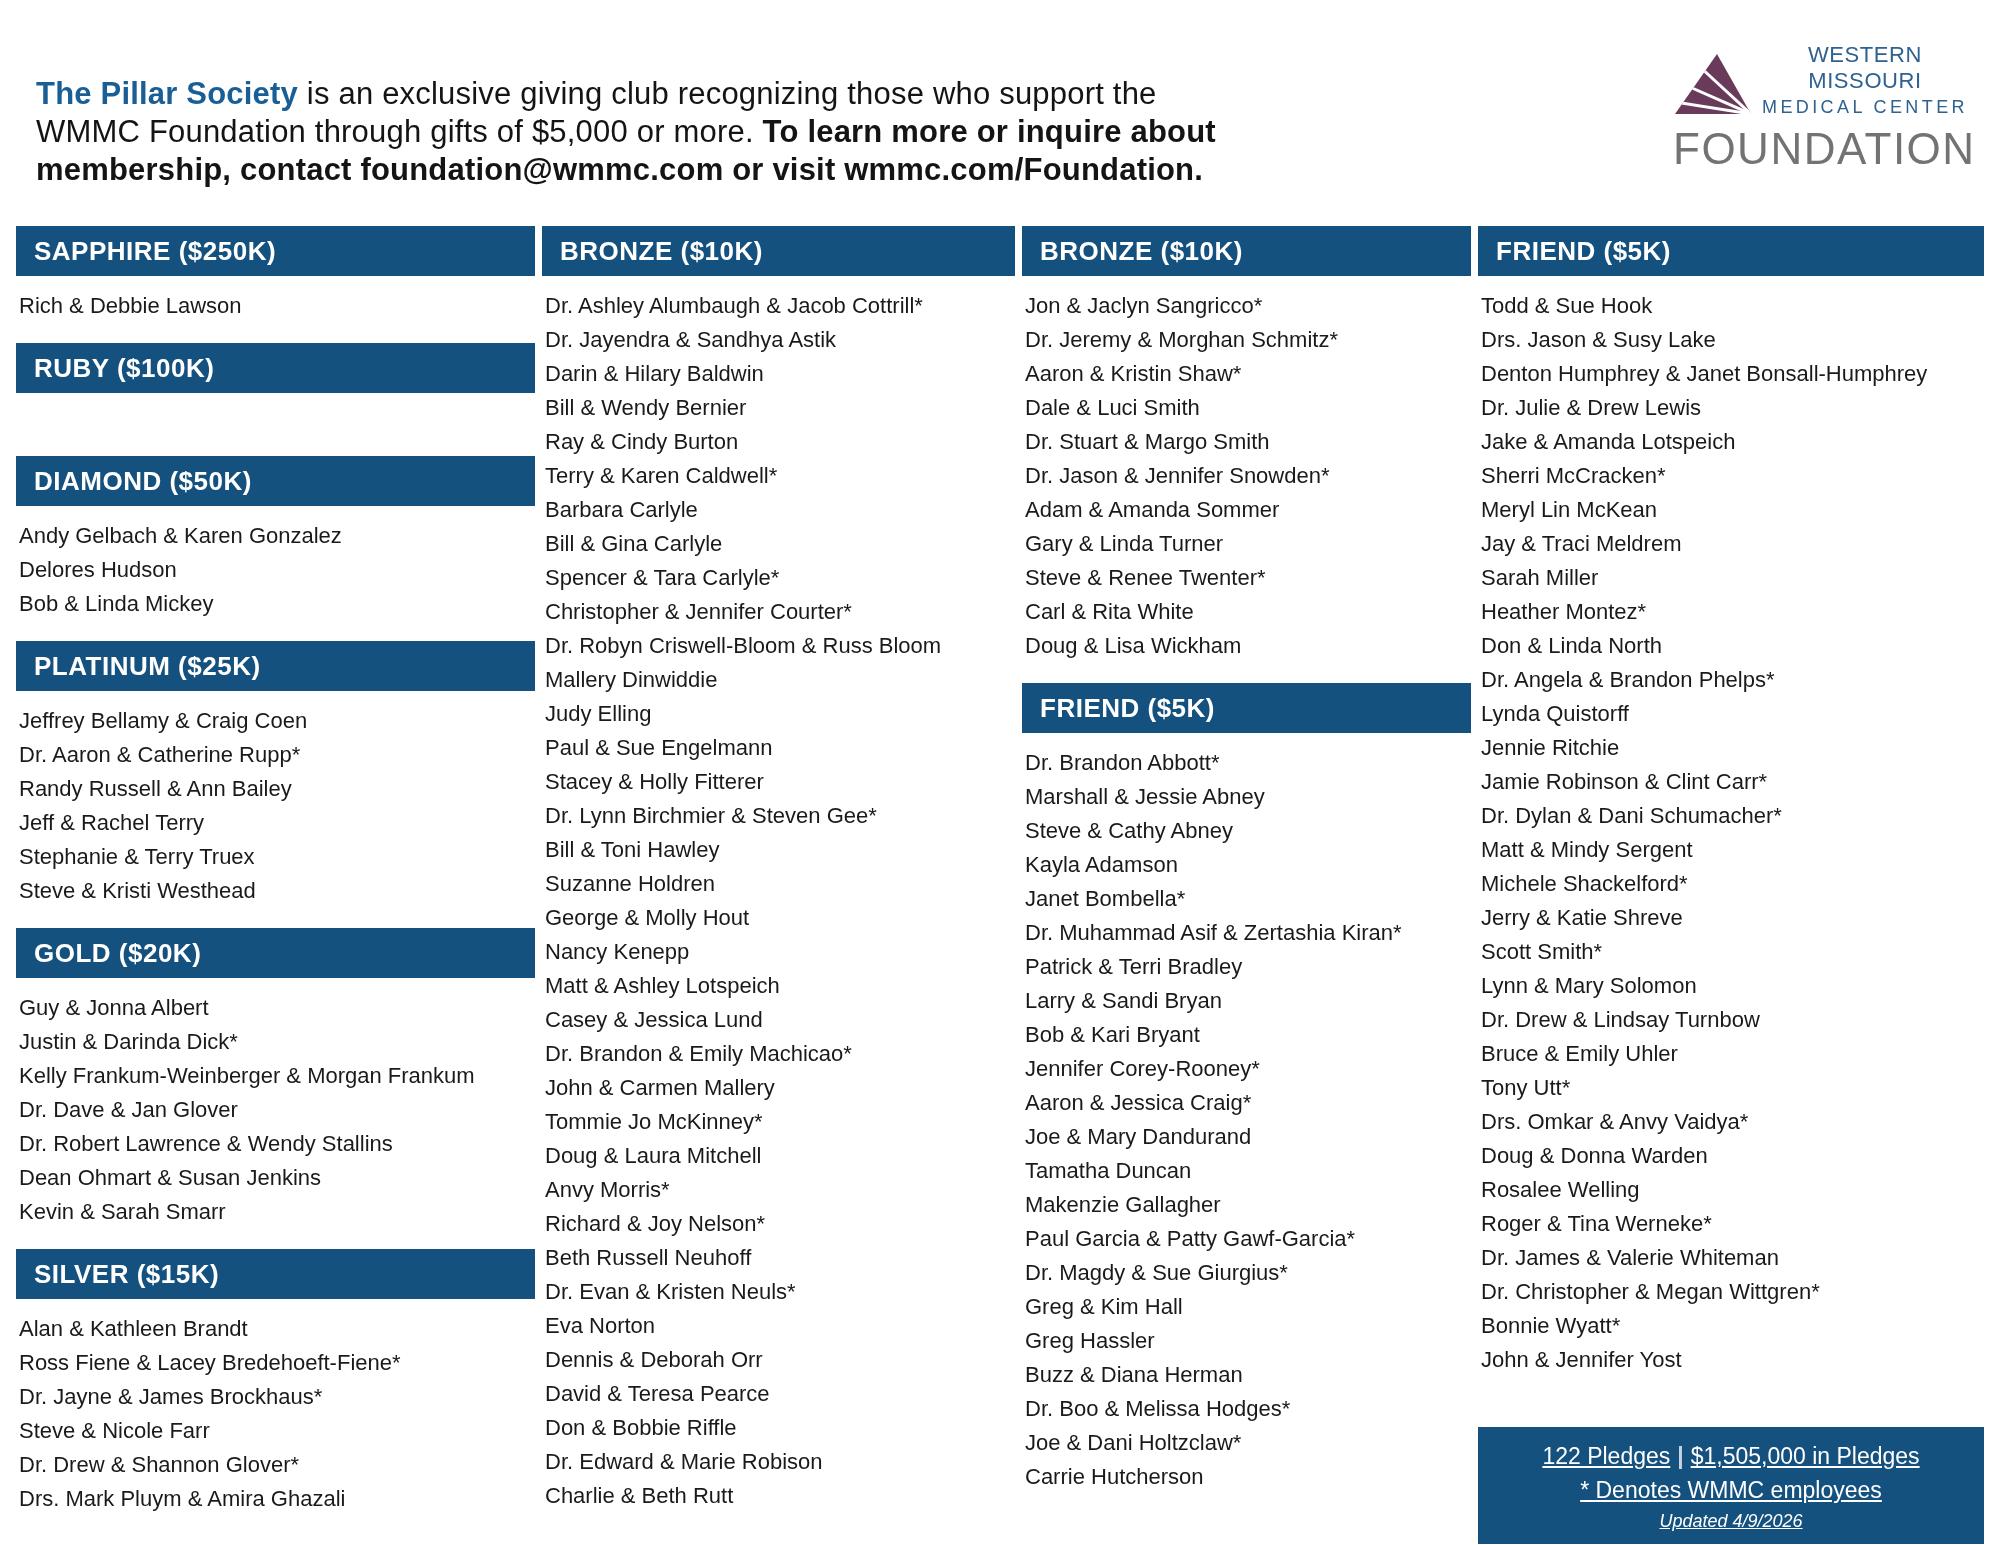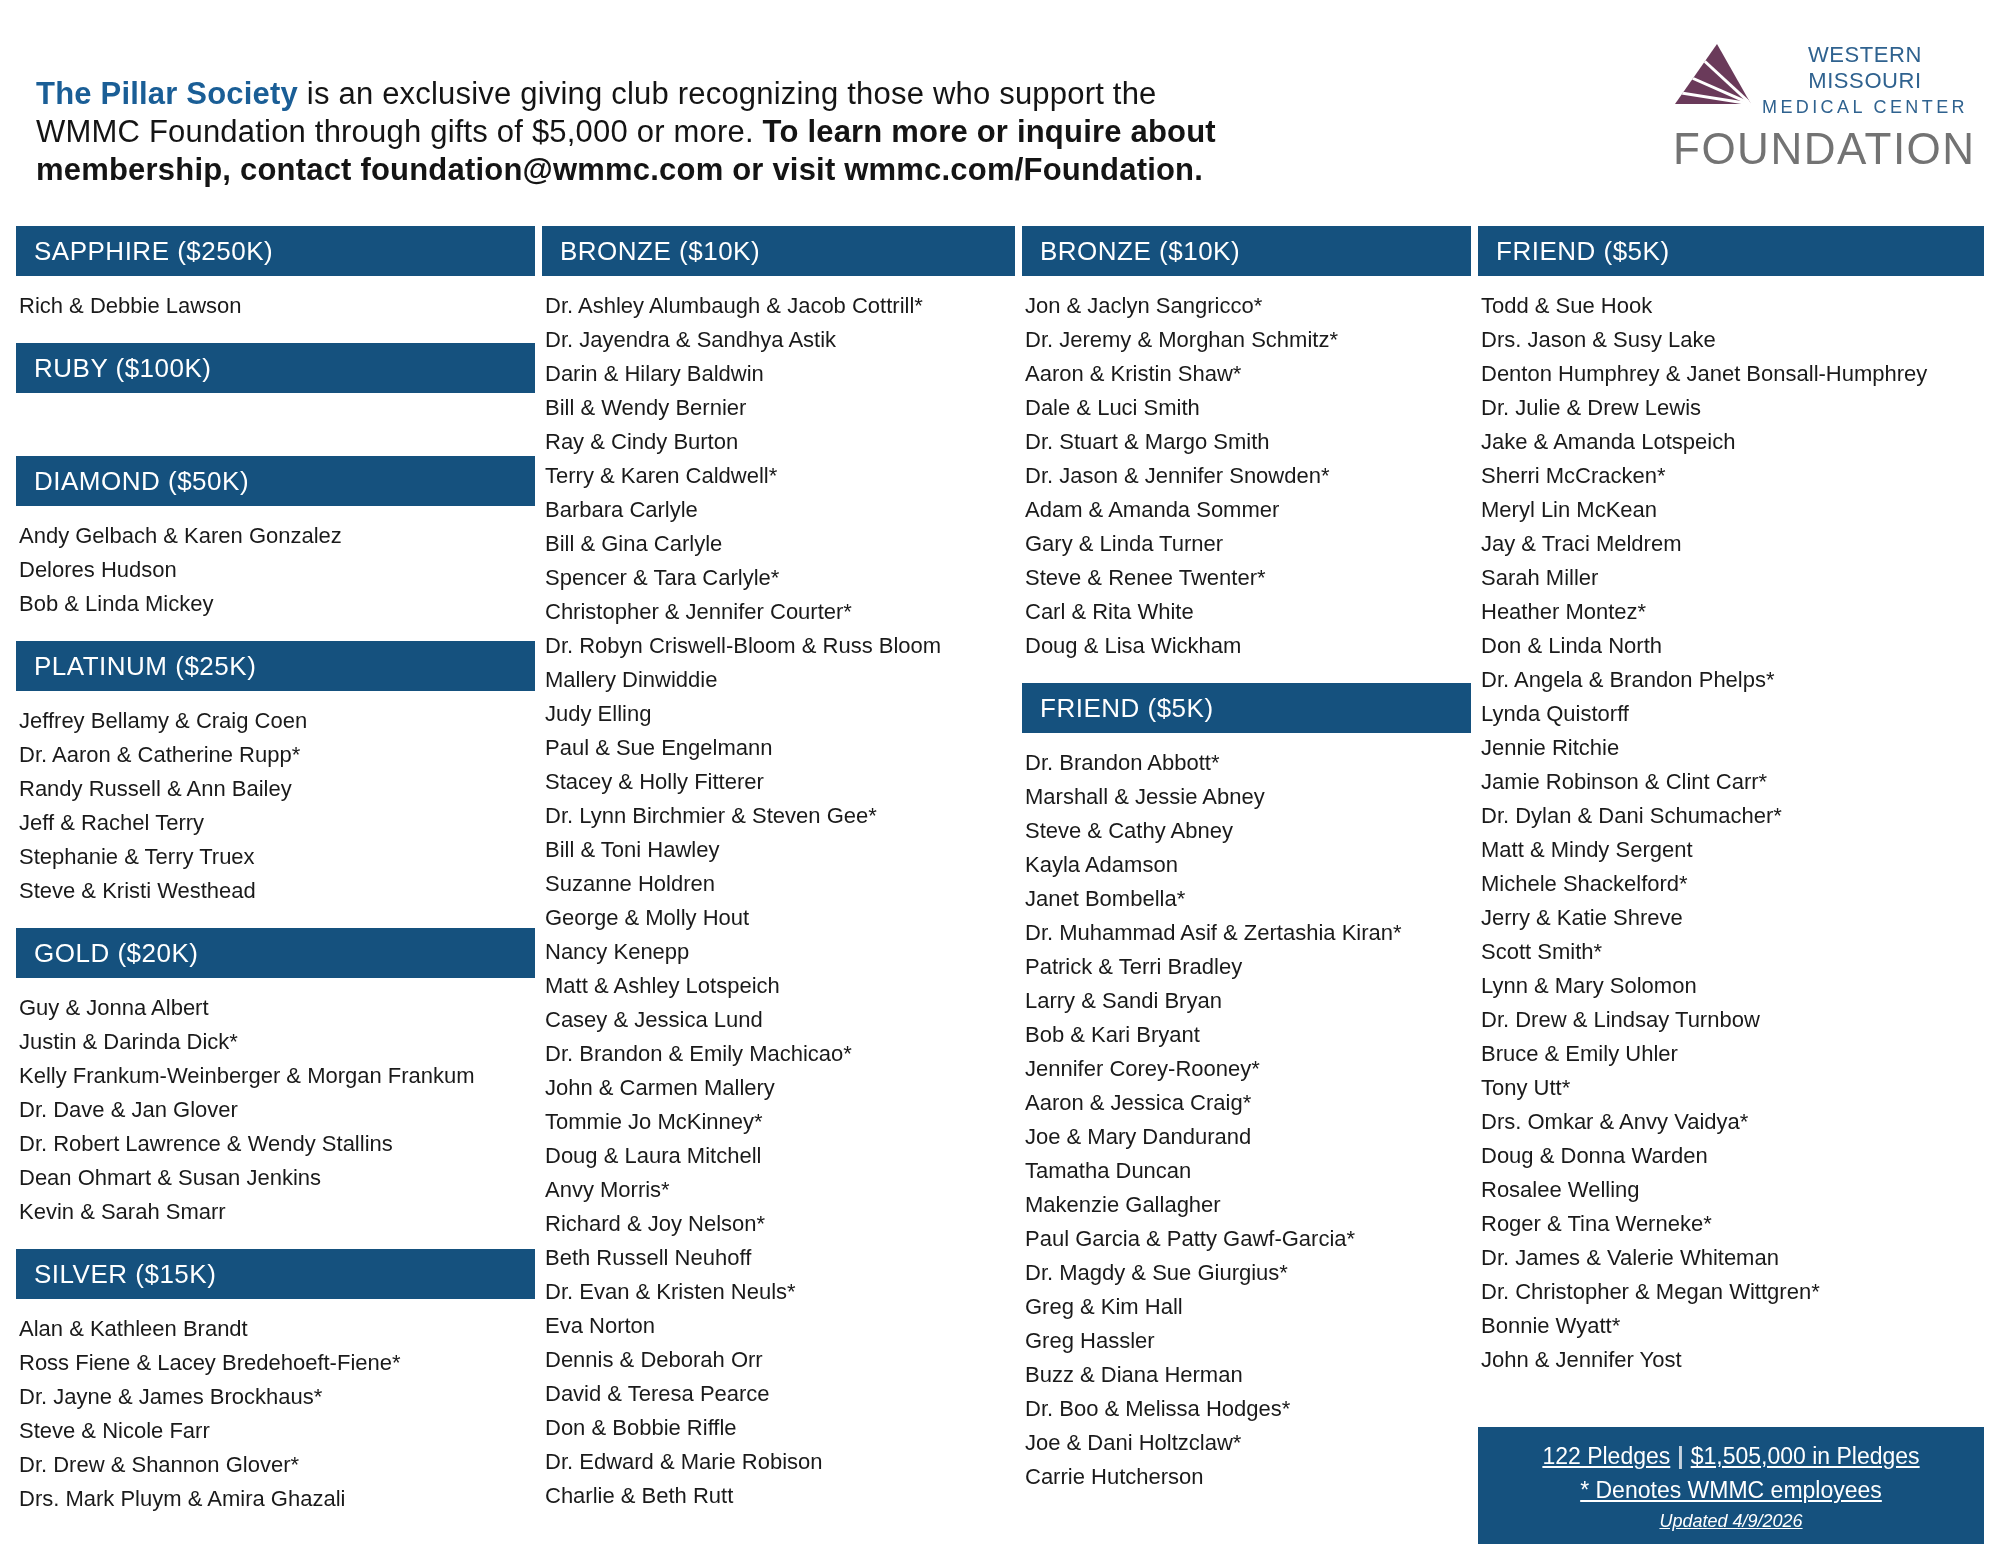--- a/index.html
+++ b/index.html
@@ -12,36 +12,36 @@
 
   
   .intro {
     position:absolute; left:36px; top:44px; width:1180px;
     font-size:31px; line-height:38px; color:#141414; letter-spacing:0.2px;
   }
   .brand { color:#1A5E96; font-weight:bold; }
   .cta { font-weight:bold; }
 
   .logo { position:absolute; right:24px; top:42px; width:302px; }
-  .logo-top { display:flex; align-items:flex-start; }
+  .logo-top { display:flex; align-items:flex-end; }
   .logo-names { flex:1; color:#2F628F; text-align:center; padding-bottom:2px; }
   .logo-line1 { font-size:22px; letter-spacing:0.6px; }
   .logo-line2 { font-size:18px; letter-spacing:3.4px; margin-top:3px; }
   .foundation { color:#737373; font-size:44px; letter-spacing:1.5px; margin-top:4px; white-space:nowrap; }
 
   
   .columns {
     position:absolute; left:16px; top:226px; width:1968px;
     display:grid; grid-template-columns:519px 473px 449px 506px; column-gap:7px;
     align-items:start;
   }
   .tier { margin:0; }
   .tier-bar {
     background:#15517E; color:#ffffff; height:50px; line-height:50px;
-    padding-left:18px; font-size:26px; letter-spacing:0.5px;
+    padding-left:18px; font-size:26px; letter-spacing:0.5px;font-weight:bold;
   }
   .donors { padding:13px 0 20px 3px; }
   .donors.empty { min-height:30px; }
   .donor {
     font-size:22px; line-height:34px; color:#1A1A1A; white-space:nowrap;
   }
 
   
   .pledge-box {
     margin-top:30px; background:#15517E; color:#ffffff; text-align:center;

